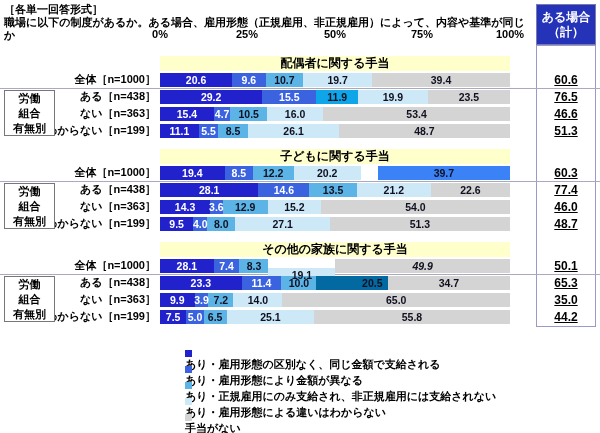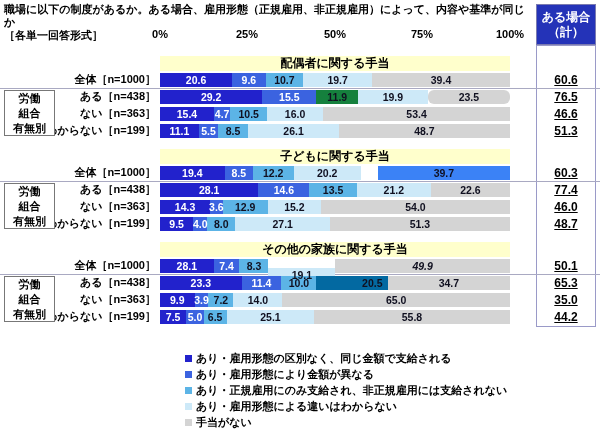--- a/index.html
+++ b/index.html
@@ -42,32 +42,32 @@
   .rlabel { width:160px; padding-right:4px; text-align:right; font-size:11px; font-weight:bold; white-space:nowrap; }
   .bar { width:350px; height:14px; display:flex; }
   .seg { height:14px; display:flex; align-items:center; justify-content:center; overflow:visible; }
   .seg b { position:relative; z-index:2; font-size:10.5px; font-weight:bold; white-space:nowrap; }
   .seg.w b { color:#fff; }
   .seg.k b { color:#101020; }
   .gap { width:26px; }
   .total { width:60px; text-align:center; font-size:12px; font-weight:bold; text-decoration:underline; }
   
   .legend { position:absolute; left:185px; top:350px; }
-  .lg-item { display:flex; align-items:center; height:16px; }
+  .lg-item { display:flex; align-items:flex-start; height:16px;flex-direction:column; }
   .lg-swatch { width:7px; height:7px; margin-right:4px; flex:none; }
   .lg-label { font-size:11px; font-weight:bold; white-space:nowrap; }
 </style>
 </head>
 <body>
 
 <div class="page">
 
   <div class="title">
+    <div>［各単一回答形式］</div>
     <div>職場に以下の制度があるか。ある場合、雇用形態（正規雇用、非正規雇用）によって、内容や基準が同じか</div>
-    <div>［各単一回答形式］</div>
   </div>
 
   <div class="tick" style="left:138px">0%</div>
   <div class="tick" style="left:225px">25%</div>
   <div class="tick" style="left:313px">50%</div>
   <div class="tick" style="left:400px">75%</div>
   <div class="tick" style="left:488px">100%</div>
 
   <div class="totals-header">
     <span>ある場合</span>
@@ -124,27 +124,27 @@
     </div>
     <div class="row">
       <div class="rlabel">ある［n=438］</div>
       <div class="bar">
         <span class="seg w" style="width: 29.2%; background: rgb(34, 34, 204);">
             <b>29.2</b>
           </span>
         <span class="seg w" style="width: 15.5%; background: rgb(59, 99, 224);">
             <b>15.5</b>
           </span>
-        <span class="seg k" style="width: 11.9%; background: #15803d;">
+        <span class="seg k" style="width: 11.9%; background: #0ea5e9;">
             <b>11.9</b>
           </span>
         <span class="seg k" style="width: 19.9%; background: rgb(205, 233, 248);">
             <b>19.9</b>
           </span>
-        <span class="seg k" style="width: 23.5%; background: rgb(212, 212, 212); border-radius: 6px;">
+        <span class="seg k" style="width: 23.5%; background: rgb(212, 212, 212);">
             <b>23.5</b>
           </span>
       </div>
       <div class="gap"></div>
       <div class="total">76.5</div>
     </div>
     <div class="row">
       <div class="rlabel">ない［n=363］</div>
       <div class="bar">
         <span class="seg w" style="width: 15.4%; background: rgb(34, 34, 204);">

